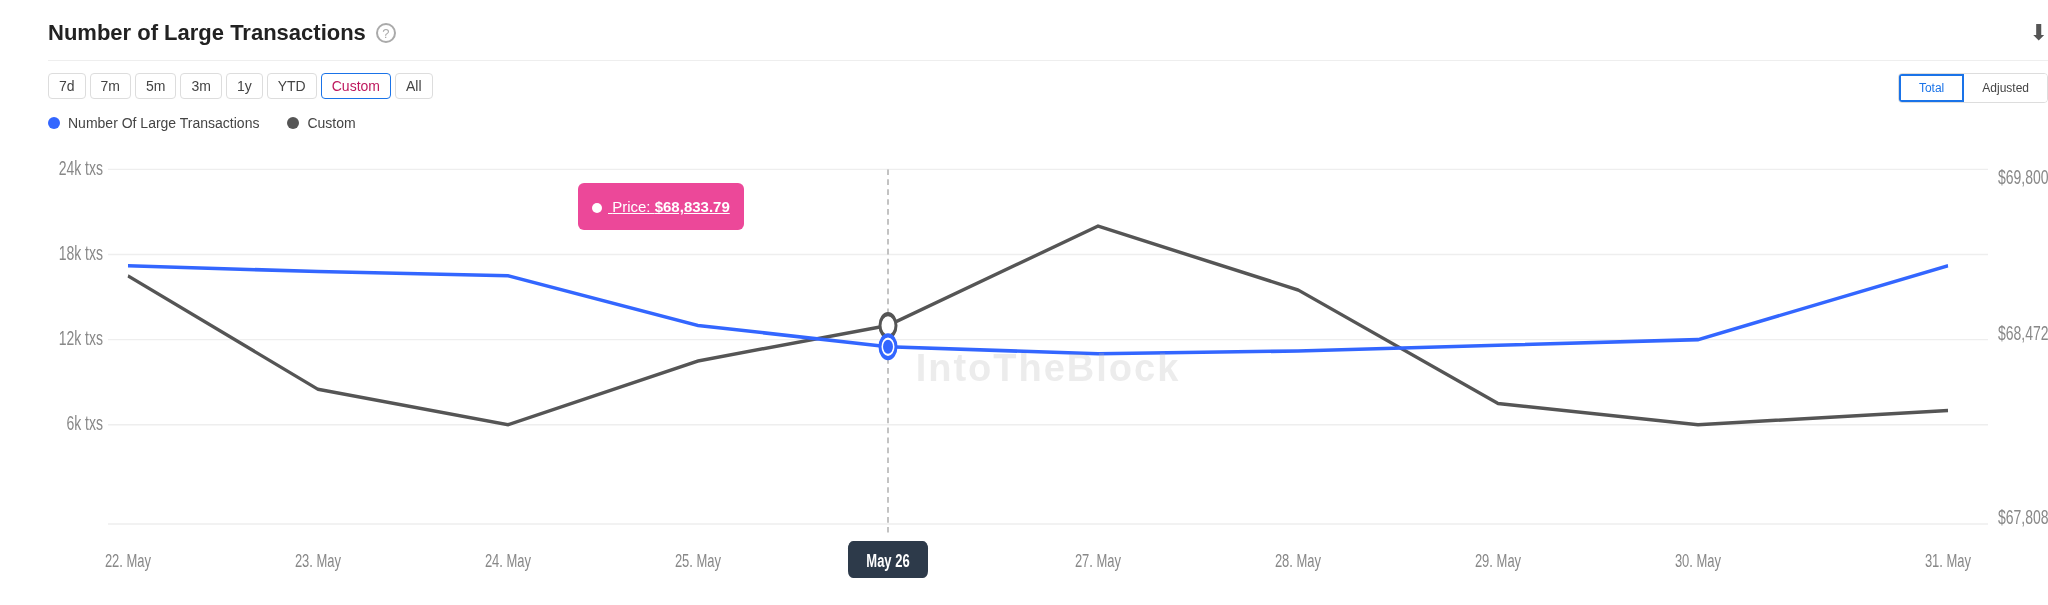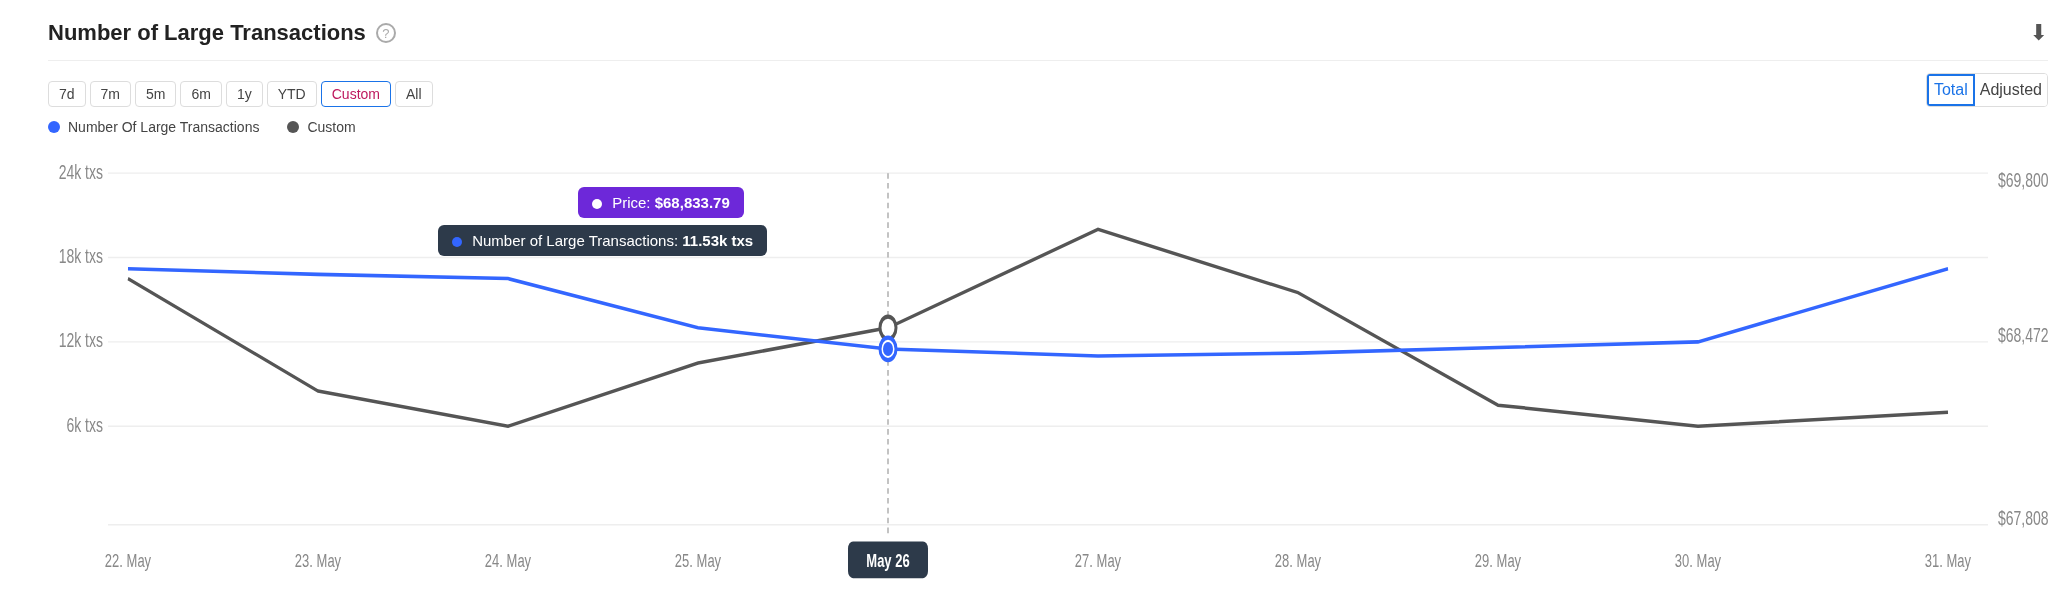--- a/index.html
+++ b/index.html
@@ -48,21 +48,21 @@
       color: #aaa;
       cursor: pointer;
     }
     .download-icon {
       font-size: 22px;
       color: #555;
       cursor: pointer;
     }
     .controls-row {
       display: flex;
-      align-items: flex-end;
+      align-items: flex-start;
       justify-content: space-between;
       padding: 12px 0 8px 0;
     }
     .time-buttons {
       display: flex;
       gap: 4px;
     }
     .time-btn {
       padding: 4px 10px;
       border: 1px solid #ddd;
@@ -76,24 +76,24 @@
       border-color: #1a73e8;
       color: #be185d;
     }
     .view-toggle {
       display: flex;
       border: 1px solid #ddd;
       border-radius: 4px;
       overflow: hidden;
     }
     .view-btn {
-      padding: 5px 5px;
+      padding: 5px 18px;
       background: #fff;
       border: none;
-      font-size: 16px;
+      font-size: 12px;
       color: #444;
       cursor: pointer;
     }
     .view-btn.active {
       background: #fff;
       border: 2px solid #1a73e8;
       color: #1a73e8;
       font-weight: 500;
     }
     .legend-row {
@@ -131,28 +131,29 @@
       transform: translate(-50%, -50%);
       font-size: 38px;
       color: rgba(180,180,180,0.25);
       font-weight: 700;
       pointer-events: none;
       white-space: nowrap;
       letter-spacing: 2px;
     }
     .tooltip-price {
       position: absolute;
-      background: #6d28d9;
+      background: #ec4899;
       color: #fff;
       border-radius: 6px;
-      padding: 7px 14px;
+      padding: 15px 14px;
       font-size: 15px;
       font-weight: 500;
       white-space: nowrap;
       pointer-events: none;
+      text-decoration: underline;
     }
     .tooltip-txs {
       position: absolute;
       background: #2d3a4a;
       color: #fff;
       border-radius: 6px;
       padding: 7px 14px;
       font-size: 15px;
       font-weight: 500;
       white-space: nowrap;
@@ -187,21 +188,21 @@
       <div class="help-icon">?</div>
     </div>
     <div class="download-icon">⬇</div>
   </div>
 
   <div class="controls-row">
     <div class="time-buttons">
       <button class="time-btn">7d</button>
       <button class="time-btn">7m</button>
       <button class="time-btn">5m</button>
-      <button class="time-btn">6m</button>
+      <button class="time-btn">3m</button>
       <button class="time-btn">1y</button>
       <button class="time-btn">YTD</button>
       <button class="time-btn active">Custom</button>
       <button class="time-btn">All</button>
     </div>
     <div class="view-toggle">
       <button class="view-btn active">Total</button>
       <button class="view-btn">Adjusted</button>
     </div>
   </div>
@@ -211,20 +212,21 @@
       <div class="legend-dot" style="background:#3366ff;"></div>
       <span>Number Of Large Transactions</span>
     </div>
     <div class="legend-item">
       <div class="legend-dot" style="background:#555;"></div>
       <span>Custom</span>
     </div>
   </div>
 
   <div class="chart-area">
+    <div class="watermark">IntoTheBlock</div>
 
     <svg class="main-chart" viewBox="0 0 2000 320" preserveAspectRatio="none">
 
       <line x1="60" y1="20" x2="1940" y2="20" stroke="#eee" stroke-width="1"></line>
       <line x1="60" y1="80" x2="1940" y2="80" stroke="#eee" stroke-width="1"></line>
       <line x1="60" y1="140" x2="1940" y2="140" stroke="#eee" stroke-width="1"></line>
       <line x1="60" y1="200" x2="1940" y2="200" stroke="#eee" stroke-width="1"></line>
       <line x1="60" y1="270" x2="1940" y2="270" stroke="#eee" stroke-width="1"></line>
 
       <text x="55" y="24" text-anchor="end" font-size="14" fill="#888">24k txs</text>
@@ -263,20 +265,15 @@
     </svg>
 
     
     <div class="tooltip-price" style="left: 530px; top: 42px;">
       <span class="tooltip-dot-white"></span>
       <span>Price: </span>
       <strong>$68,833.79</strong>
     </div>
 
     
-    <div class="tooltip-txs" style="left: 390px; top: 80px;">
-      <span class="tooltip-dot-blue"></span>
-      <span>Number of Large Transactions: </span>
-      <strong>11.53k txs</strong>
-    </div>
 
   </div>
 </div>
 
 </body></html>

